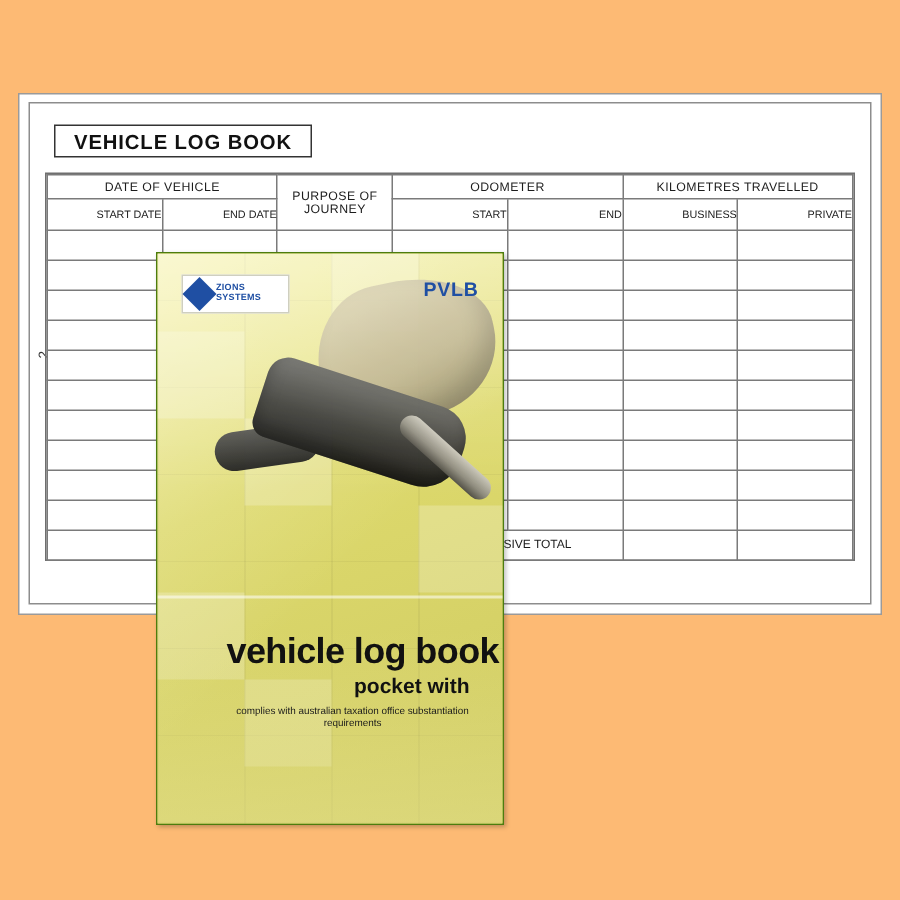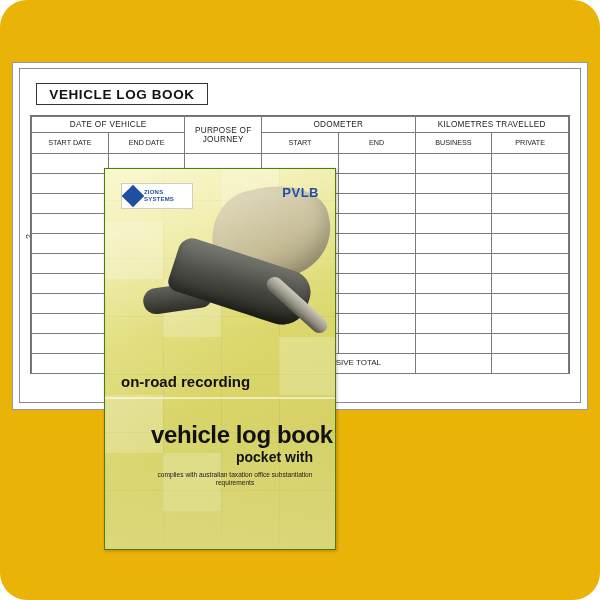--- a/index.html
+++ b/index.html
@@ -10,22 +10,21 @@
   body {
     width: 600px;
     height: 600px;
     font-family: "Liberation Sans", sans-serif;
     overflow: hidden;
   }
   #scene {
     position: relative;
     width: 600px;
     height: 600px;
-    background: #eab308;
-    border-radius: 27px;
+    background: #fdba74;
   }
 
   
   .sheet {
     position: absolute;
     left: 12px;
     top: 62px;
     width: 576px;
     height: 348px;
     background: #ffffff;
@@ -106,20 +105,21 @@
   }
   table.grid th.h1 {
     font-size: 8.2px;
     letter-spacing: 0.3px;
     height: 15px;
   }
   table.grid th.h2 {
     font-size: 7.2px;
     height: 20px;
     line-height: 8px;
+    text-align: right;
   }
   table.grid td.body {
     height: 19px;
   }
   .col-start { width: 52px; }
   .col-end { width: 52px; margin-left: 48px; }
   .col-odo { width: 78px; margin-top: 28px; }
   .col-km { width: 52px; margin-top: 47px; }
 
   .prog-total {
@@ -481,21 +481,20 @@
     <div class="logo-badge">
       <div class="logo-diamond"></div>
       <div class="logo-text">
         <div>ZIONS</div>
         <div>SYSTEMS</div>
       </div>
     </div>
 
     <div class="pvlb">PVLB</div>
 
-    <div class="onroad">on-road recording</div>
     <div class="bar"></div>
 
     <div class="cover-title">vehicle log book</div>
     <div class="cover-sub">pocket with</div>
     <div class="cover-compliance">complies with australian taxation office substantiation requirements</div>
   </div>
 
 </div>
 
 </body></html>

